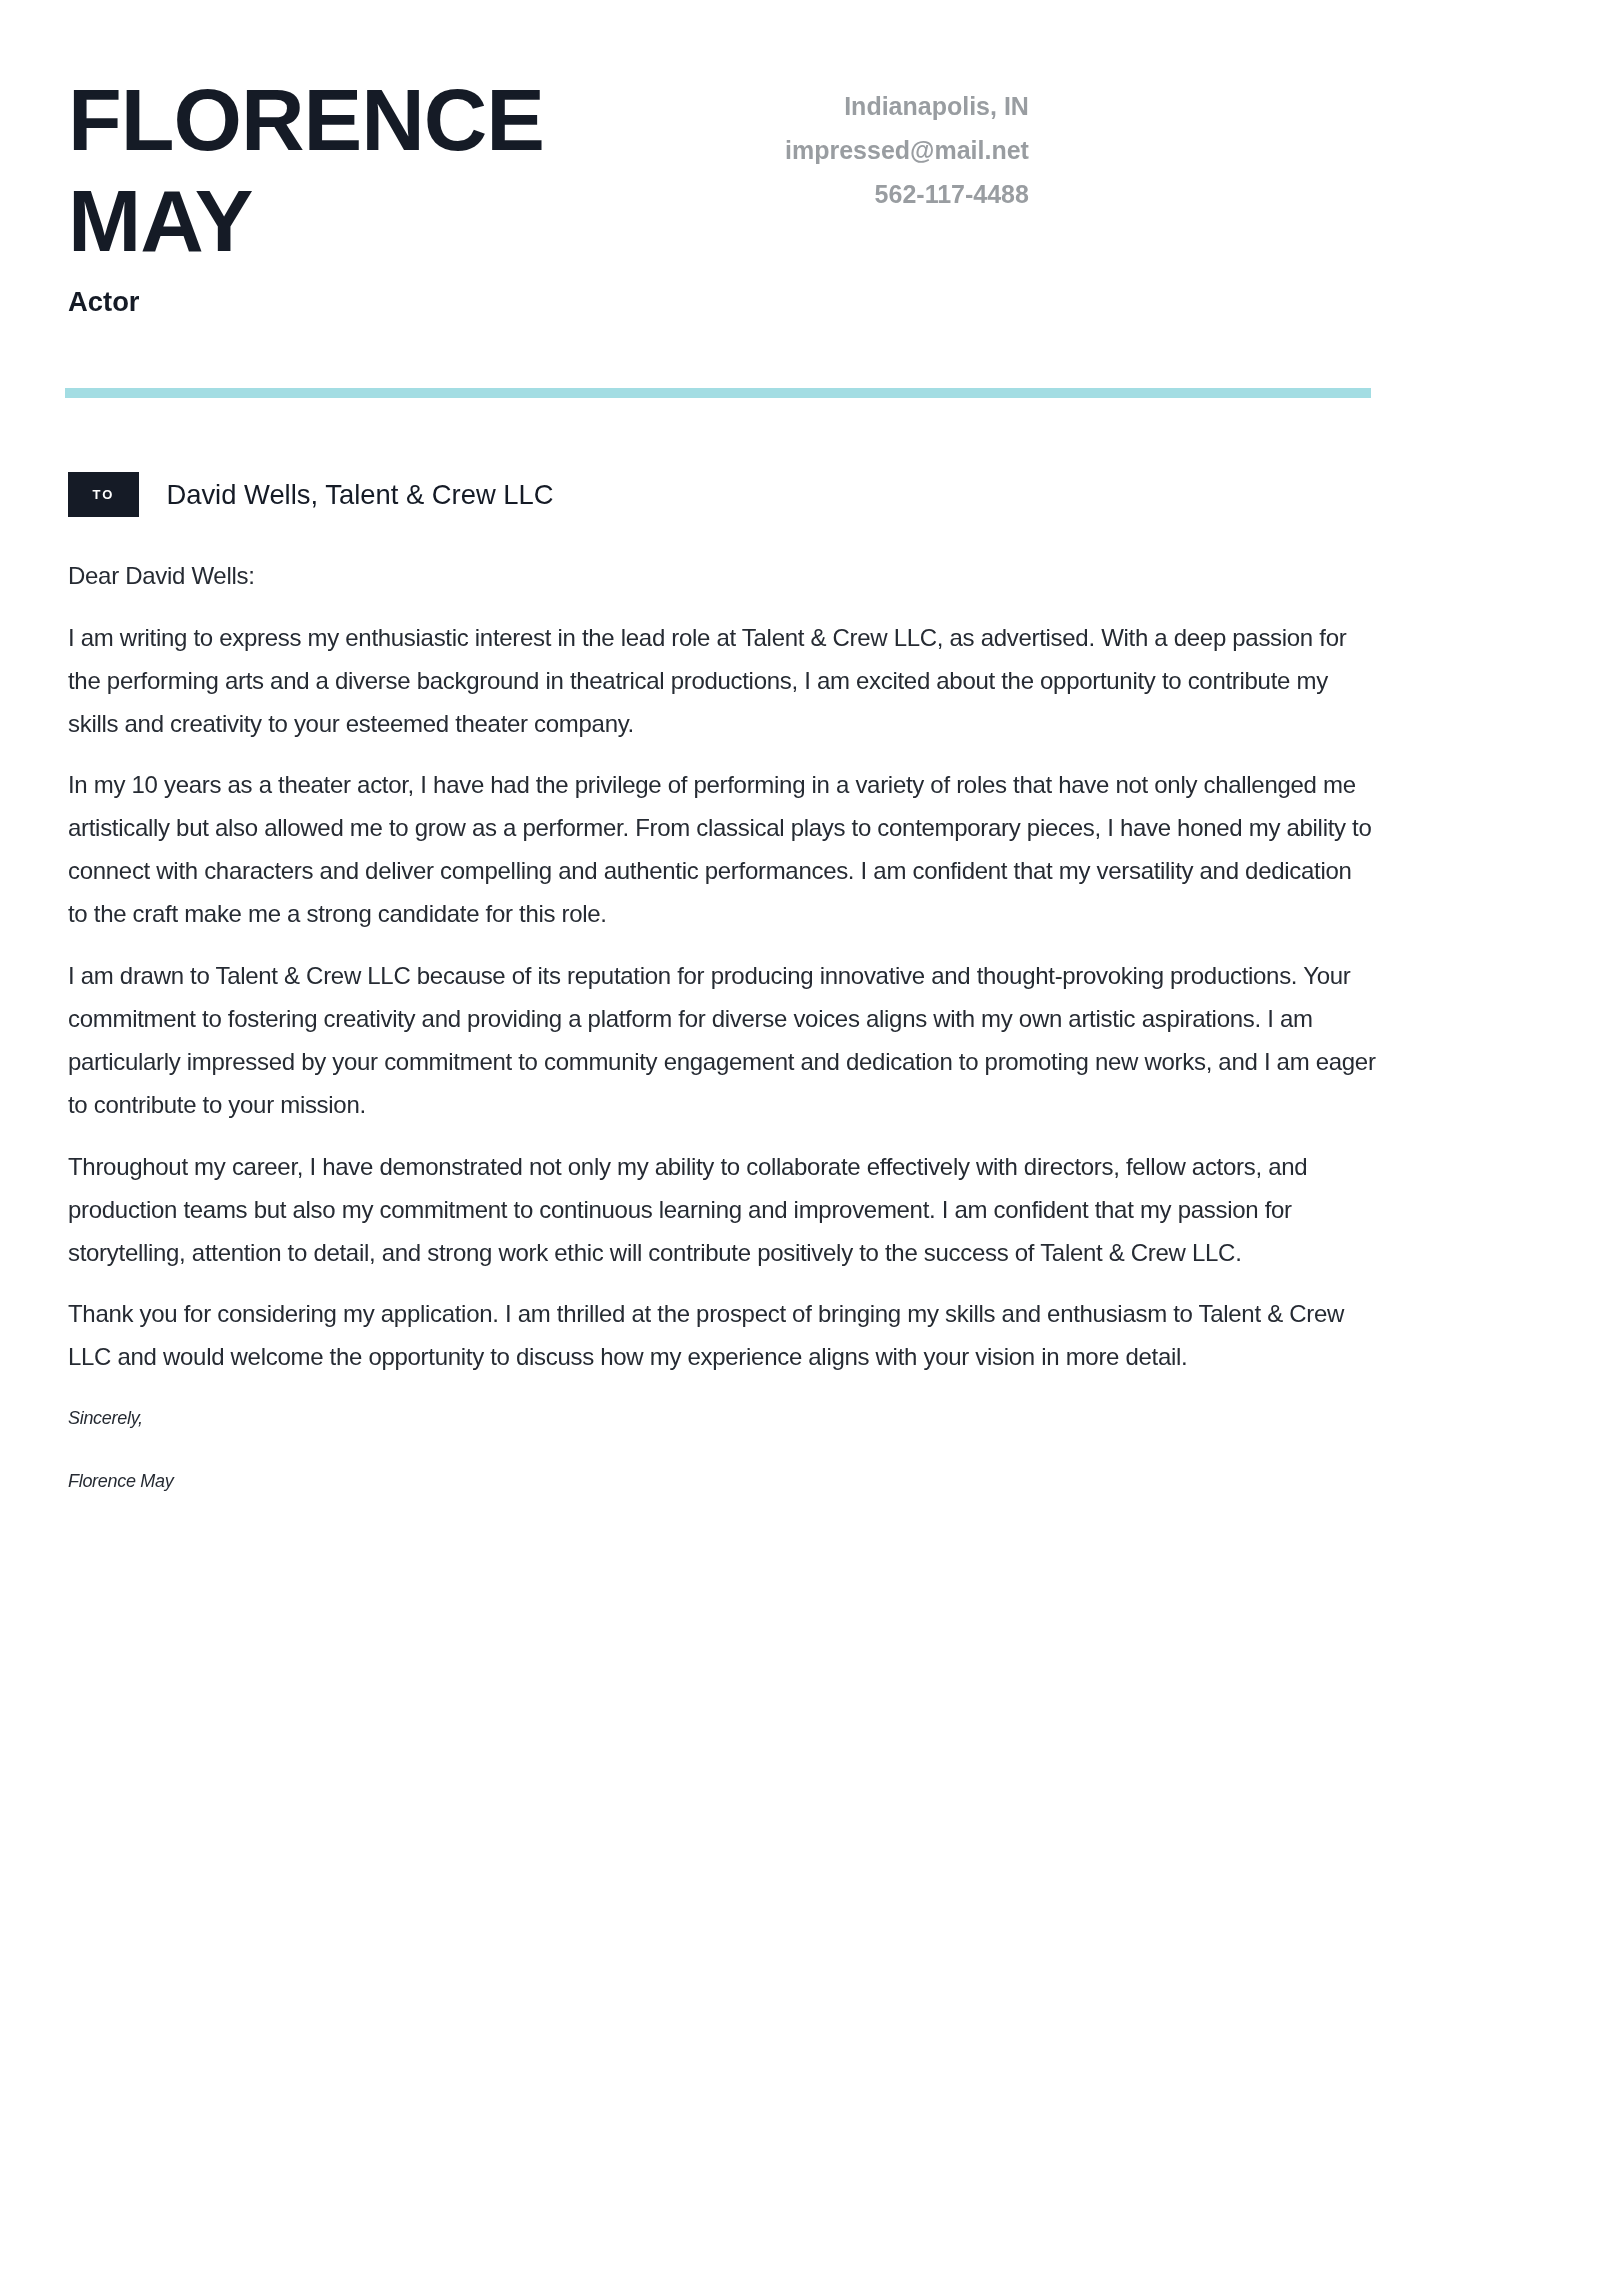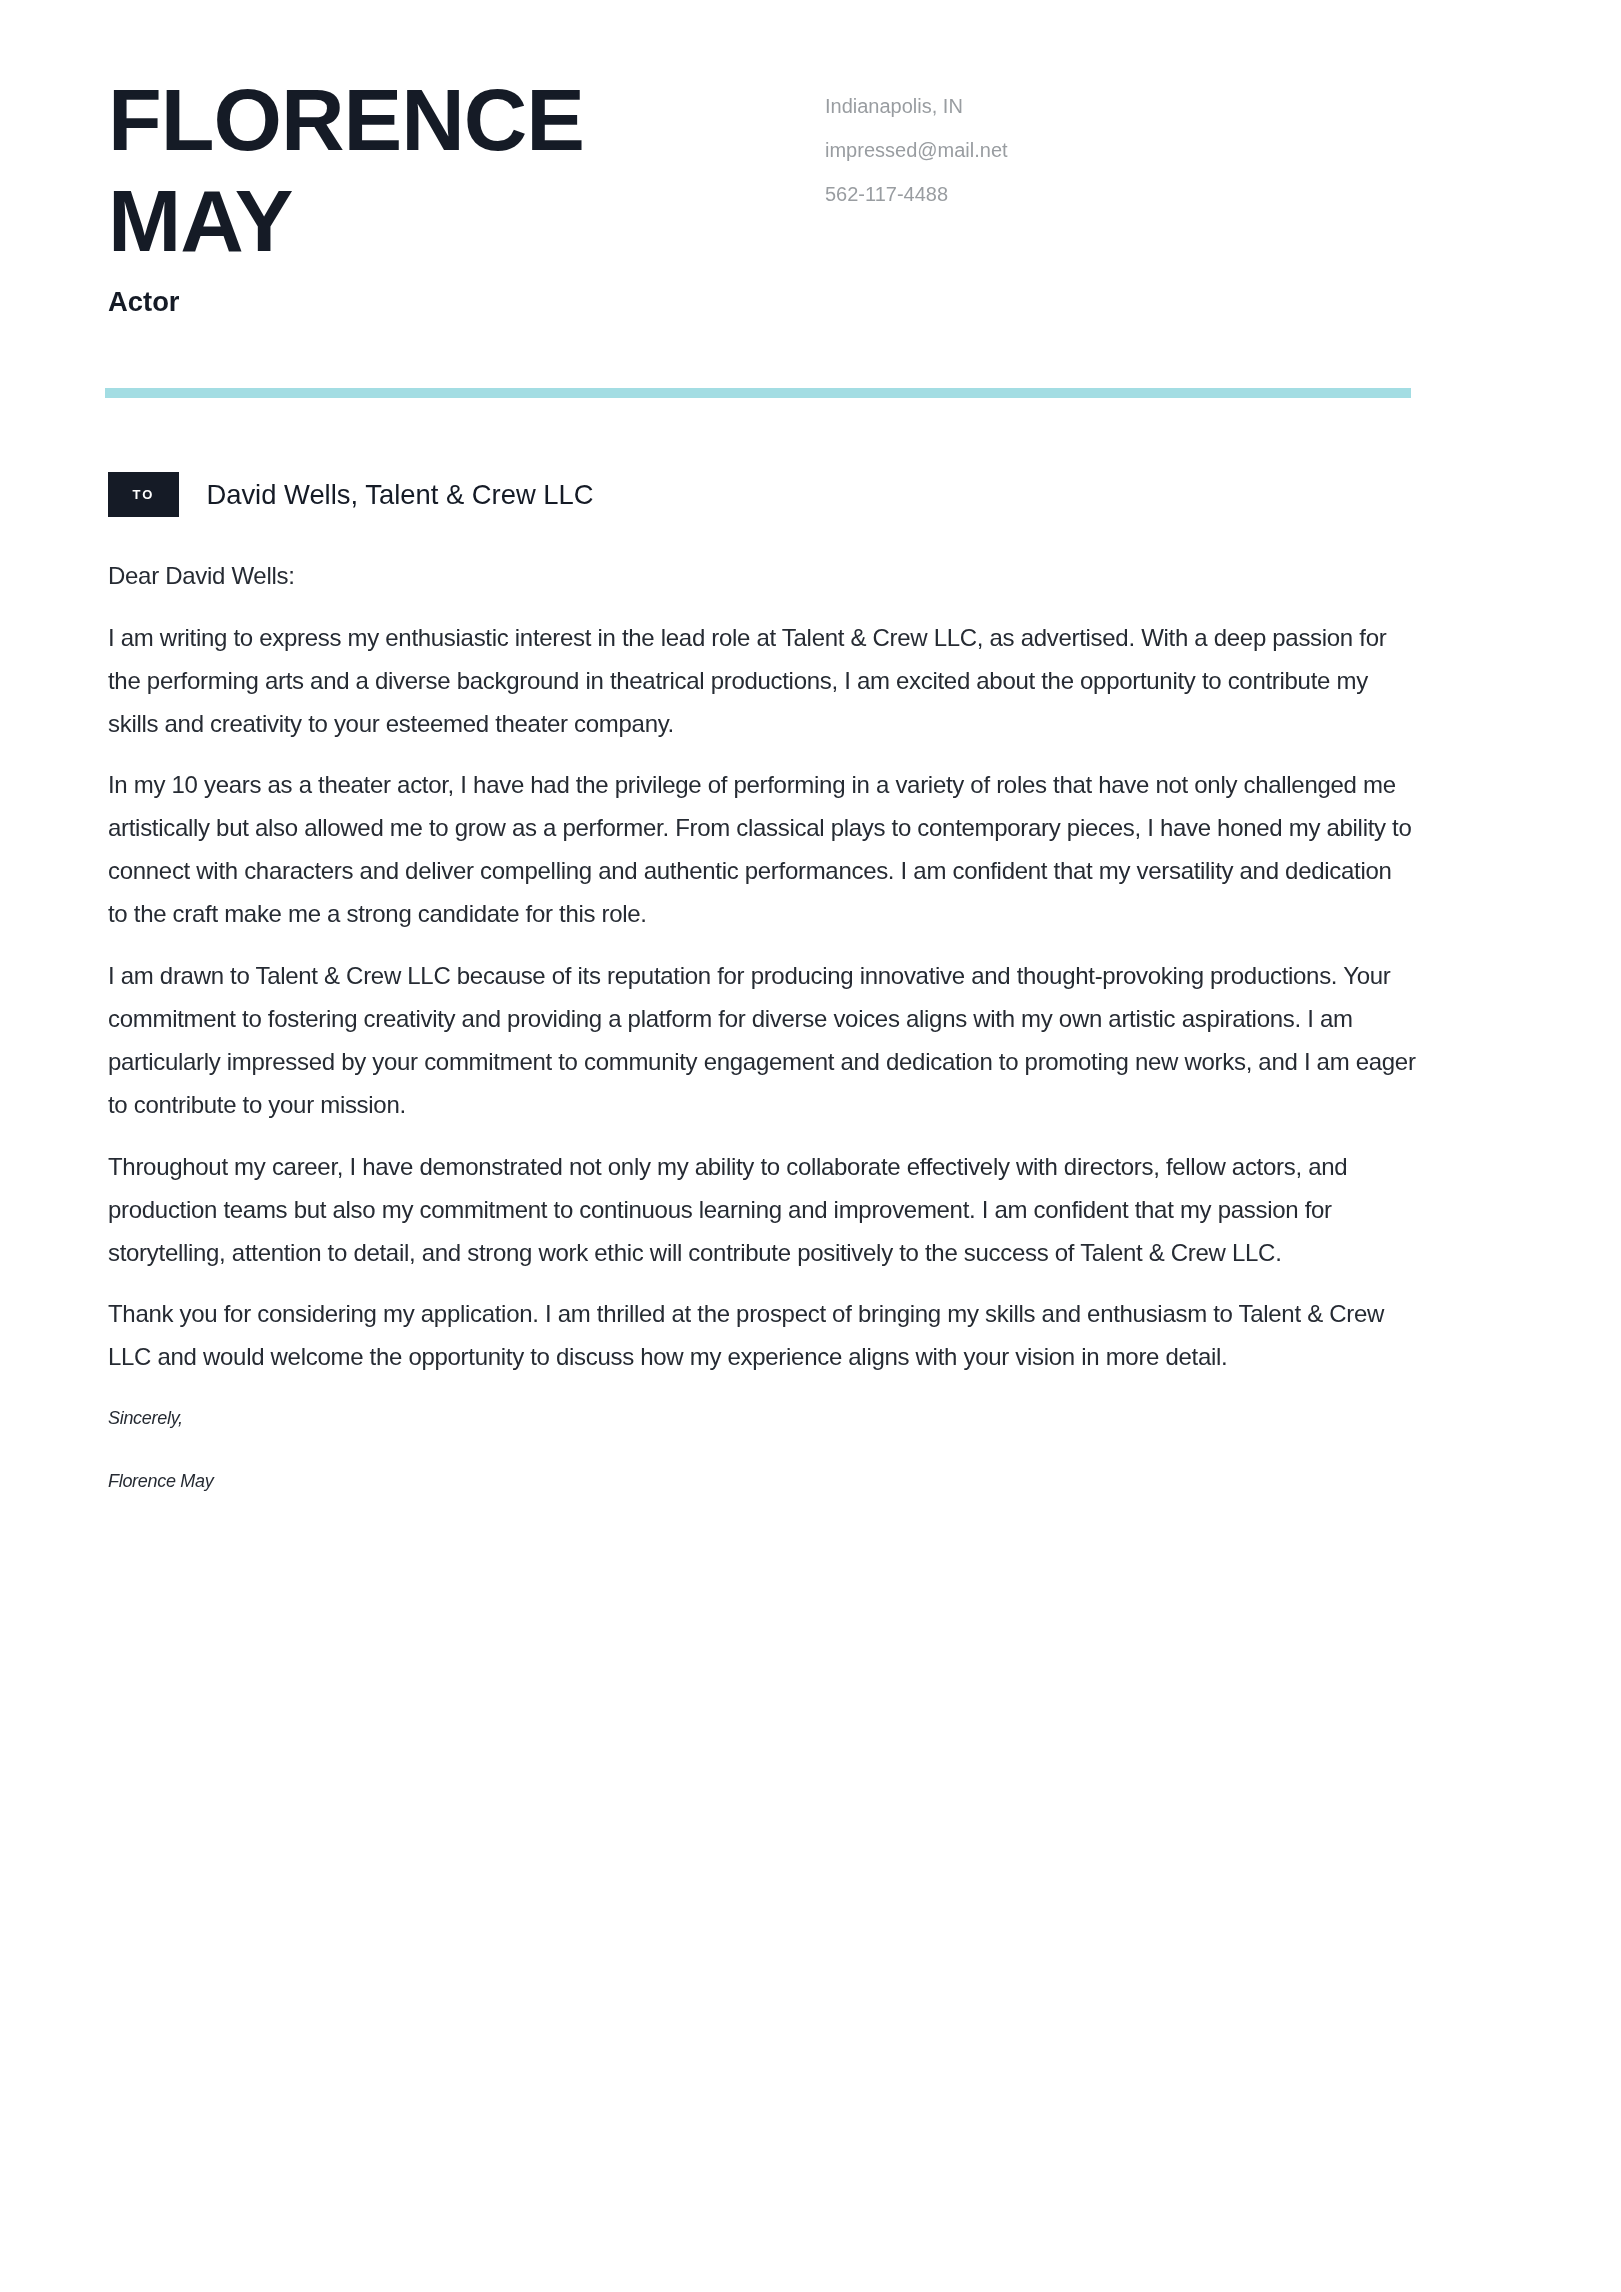--- a/index.html
+++ b/index.html
@@ -6,42 +6,43 @@
   html, body { background: #ffffff; }
   body {
     font-family: "Liberation Sans", "DejaVu Sans", sans-serif;
     color: var(--body-text, #262b33);
   }
   .page {
     position: relative;
     width: 1621px;
     height: 1900px;
     background: #ffffff;
-    padding: 55px 159px 0 108px;
+    padding: 55px 159px 0 68px;
     overflow: hidden;
   }
   .header-row {
     position: relative;
     display: flex;
   }
   .name-block {
     flex: 0 0 717px;
     font-size: 88px;
     line-height: 101px;
     font-weight: bold;
     letter-spacing: -1px;
     color: var(--heading, #151b26);
     padding-top: 13.7px;
   }
   .contact-block {
     padding-top: 29px;
-    font-size: 20px;
+    font-size: 25px;
     line-height: 44px;
     color: var(--muted-text, #999da1);
-    font-weight: normal;
+    font-weight: bold;
+    text-align: right;
   }
   .job-title {
     margin-top: 13.7px;
     font-size: 27.4px;
     line-height: 35px;
     font-weight: bold;
     color: var(--heading, #151b26);
   }
   .divider {
     margin-top: 69px;

